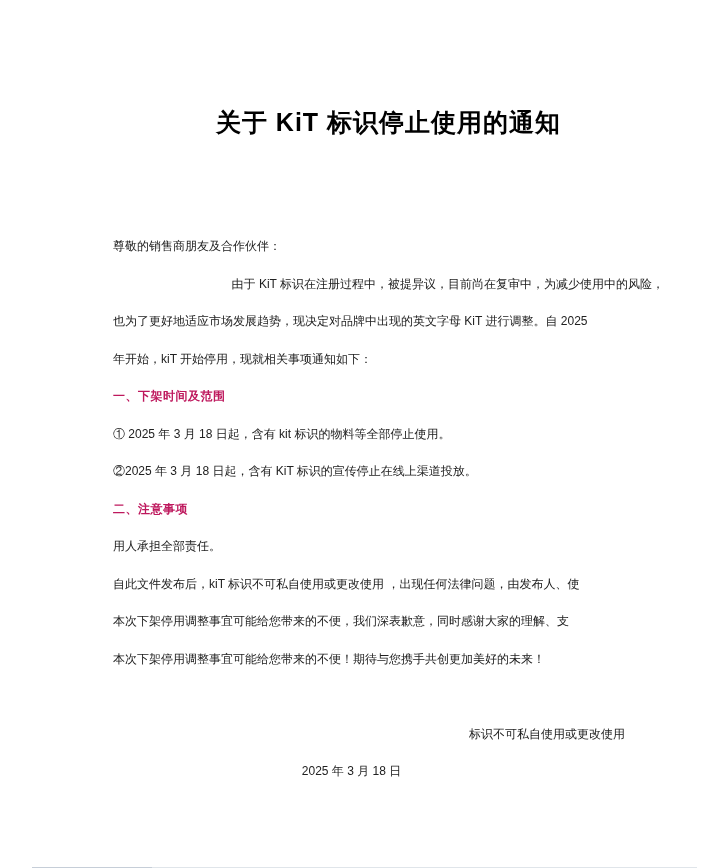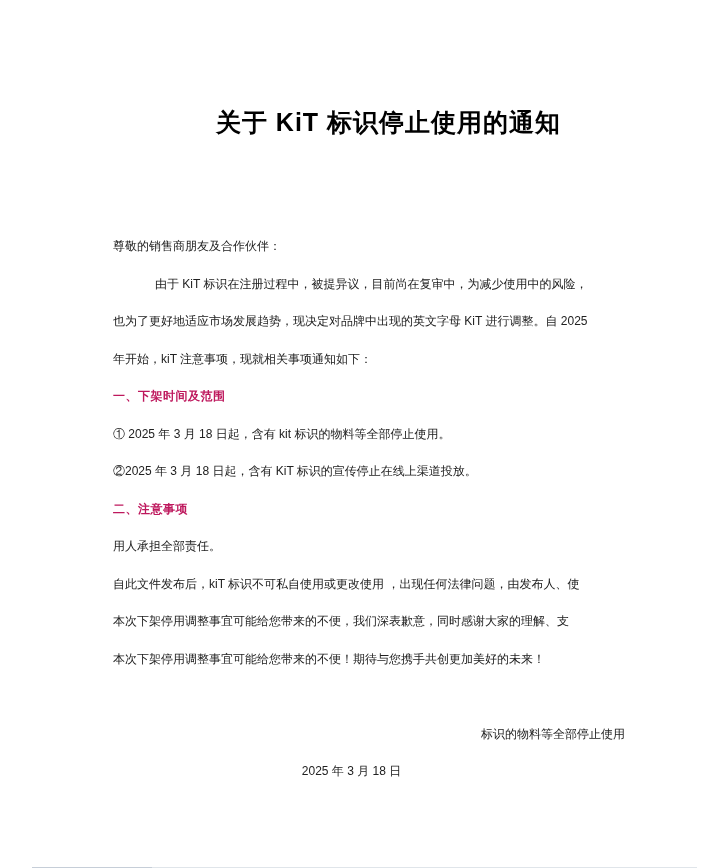--- a/index.html
+++ b/index.html
@@ -29,21 +29,21 @@
     letter-spacing: 1px;
   }
   .body { margin-top: 40px; }
   .line {
     height: 37.5px;
     line-height: 37.5px;
     font-size: 12px;
     white-space: nowrap;
     overflow: visible;
   }
-  .indent { text-indent: 42px; }
+  .indent { text-indent: 42px; text-align: right; }
   .heading { font-weight: bold; color: #be185d; letter-spacing: 0.5px; }
   .sig-company { text-align: right; padding-right: 55px; }
   .sig-date { text-align: center; padding-right: 90px; }
   .hscroll {
     position: absolute;
     left: 0; right: 0; bottom: 0;
     height: 9px;
     background: #ecf0f4;
     border-top: 1px solid #e0e5ea;
   }
@@ -69,35 +69,35 @@
 <div class="page">
   <div class="doc">
 
     <div class="title">关于 KiT 标识停止使用的通知</div>
 
     <div class="body">
       <div class="line">尊敬的销售商朋友及合作伙伴：</div>
 
       <div class="line indent">由于 KiT 标识在注册过程中，被提异议，目前尚在复审中，为减少使用中的风险，</div>
       <div class="line">也为了更好地适应市场发展趋势，现决定对品牌中出现的英文字母 KiT 进行调整。自 2025</div>
-      <div class="line">年开始，kiT 注意事项，现就相关事项通知如下：</div>
+      <div class="line">年开始，kiT 开始停用，现就相关事项通知如下：</div>
 
       <div class="line heading">一、下架时间及范围</div>
       <div class="line">① 2025 年 3 月 18 日起，含有 kit 标识的物料等全部停止使用。</div>
       <div class="line">②2025 年 3 月 18 日起，含有 KiT 标识的宣传停止在线上渠道投放。</div>
 
       <div class="line heading">二、注意事项</div>
       <div class="line">用人承担全部责任。</div>
       <div class="line">自此文件发布后，kiT 标识不可私自使用或更改使用 ，出现任何法律问题，由发布人、使</div>
       <div class="line">本次下架停用调整事宜可能给您带来的不便，我们深表歉意，同时感谢大家的理解、支</div>
       <div class="line">本次下架停用调整事宜可能给您带来的不便！期待与您携手共创更加美好的未来！</div>
 
       <div class="line"></div>
 
-      <div class="line sig-company">标识的物料等全部停止使用</div>
+      <div class="line sig-company">标识不可私自使用或更改使用</div>
       <div class="line sig-date">2025 年 3 月 18 日</div>
     </div>
   </div>
 
   <div class="hscroll">
     <div class="hscroll-thumb"></div>
     <div class="hscroll-patch"></div>
   </div>
 </div>
 

